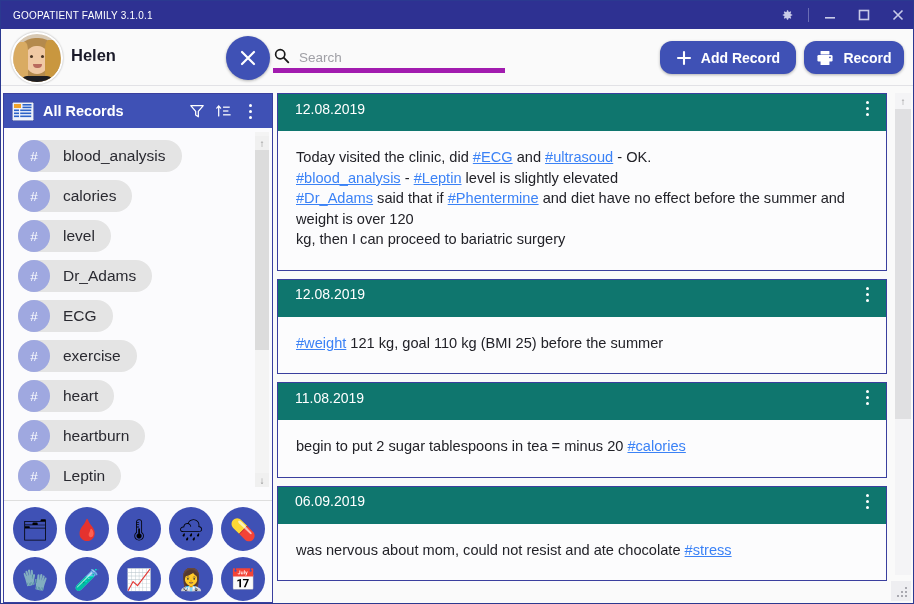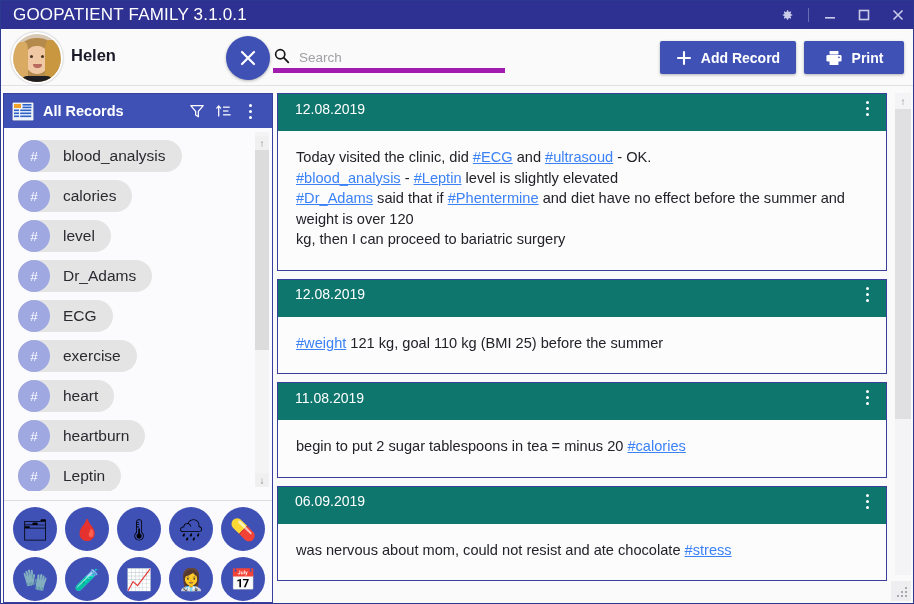--- a/index.html
+++ b/index.html
@@ -19,21 +19,21 @@
 
   
   #titlebar {
     position: absolute; left: 0; top: 0;
     width: 914px; height: 28px;
     background: #2e3192;
     display: flex; align-items: center;
   }
   #titlebar .title {
     color: #ffffff;
-    font-size: 17px;
+    font-size: 10px;
     letter-spacing: .2px;
     margin-left: 12px;
     white-space: nowrap;
   }
   #titlebar .spacer { flex: 1; }
   .tb-btn {
     width: 34px; height: 28px;
     display: flex; align-items: center; justify-content: center;
     color: #c9cbe8;
   }
@@ -90,21 +90,21 @@
     margin-left: 9px; margin-top: 1px;
     font-family: "Liberation Sans", sans-serif;
     font-size: 13.5px; color: #333;
     width: 190px;
   }
   #search-input::placeholder { color: #a0a0a6; }
 
   .topbtn {
     position: absolute; top: 40px; height: 33px;
     background: #3f51b5; color: #fff;
-    border: none; border-radius: 2px;
+    border: none; border-radius: 12px;
     font-family: "Liberation Sans", sans-serif;
     font-size: 14px; font-weight: bold;
     display: flex; align-items: center; justify-content: center;
     gap: 9px;
     box-shadow: 0 1px 3px rgba(0,0,0,.3);
     cursor: pointer;
   }
   #add-record-btn { left: 659px; width: 136px; }
   #print-btn { left: 803px; width: 100px; }
 
@@ -333,21 +333,21 @@
     <span>Add Record</span>
   </button>
 
   <button class="topbtn" id="print-btn">
     <svg width="18" height="16" viewBox="0 0 20 18" fill="#fff">
       <rect x="5" y="1" width="10" height="4.2" rx="0.5"></rect>
       <rect x="1.5" y="5.5" width="17" height="7.5" rx="1.4"></rect>
       <rect x="5" y="11" width="10" height="6" rx="0.5"></rect>
       <circle cx="15.6" cy="8.2" r="1" fill="#3f51b5"></circle>
     </svg>
-    <span>Print</span>
+    <span>Record</span>
   </button>
 
   <div id="sidebar">
     <div id="sidebar-header">
       <span id="recordsIcon">
         <svg width="22" height="19" viewBox="0 0 22 19">
           <rect x="0" y="0" width="22" height="19" rx="1.5" fill="#eef2fb" stroke="#2b3a8f" stroke-width="1"></rect>
           <rect x="2" y="2" width="7" height="4" fill="#f0a32a"></rect>
           <rect x="10.5" y="2" width="9" height="1.6" fill="#2b62c8"></rect>
           <rect x="10.5" y="4.6" width="9" height="1.6" fill="#2b62c8"></rect>

